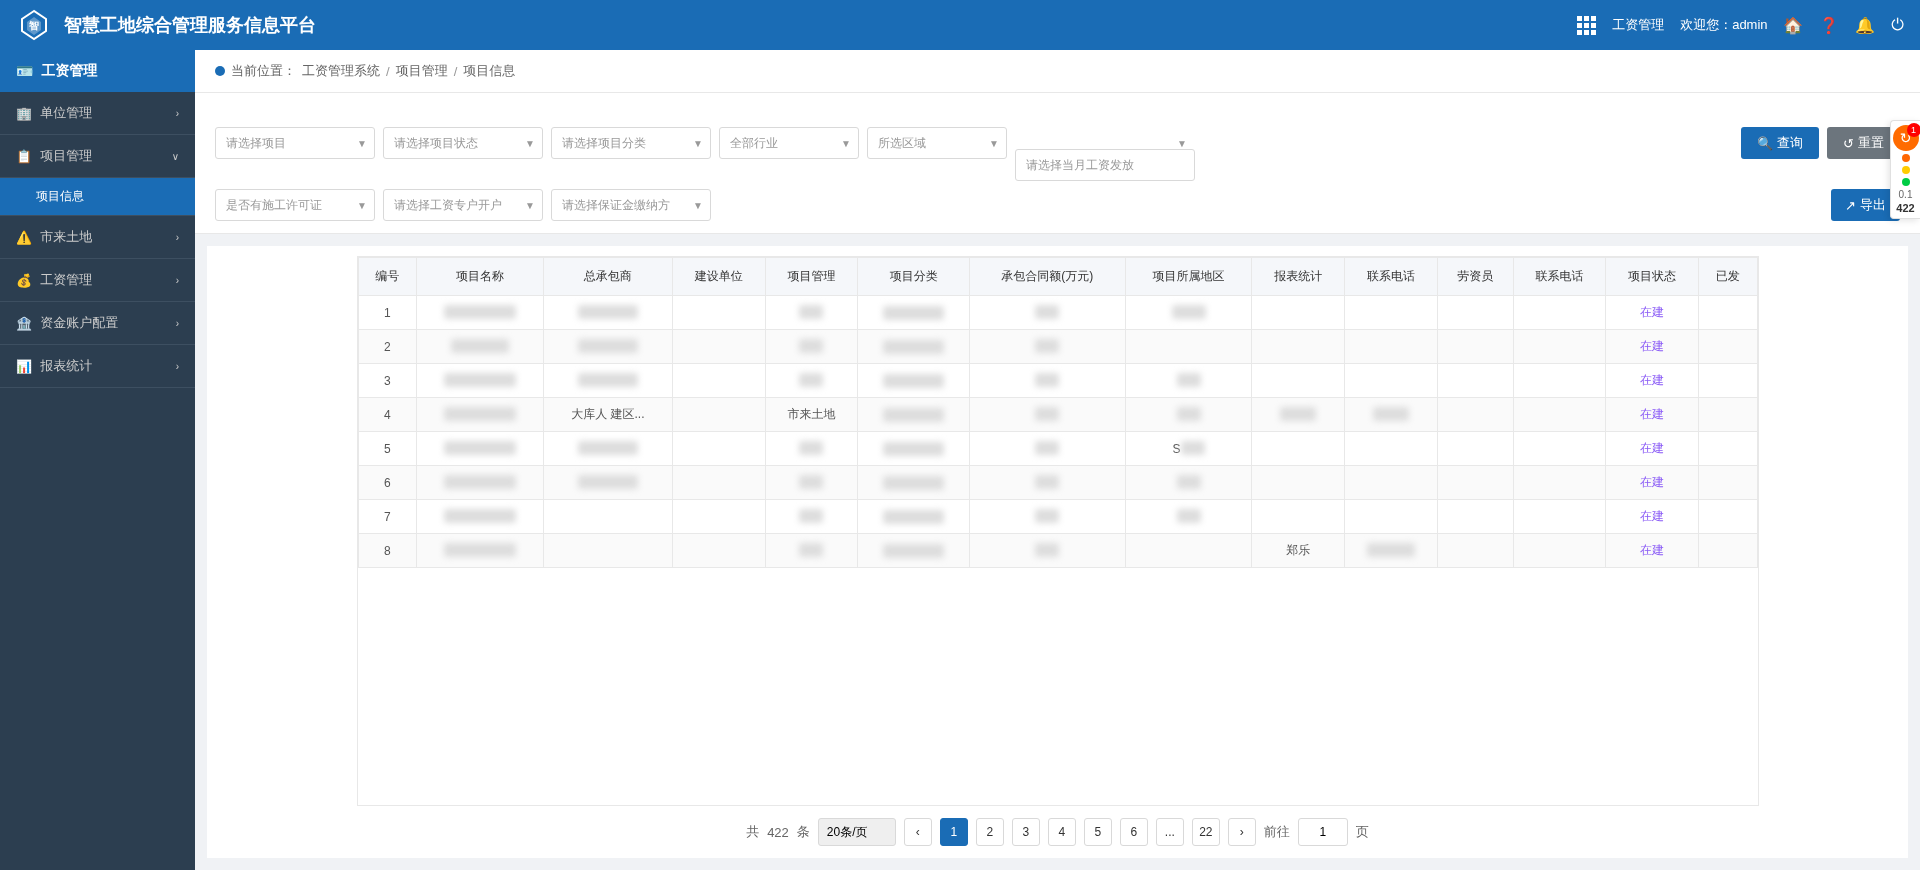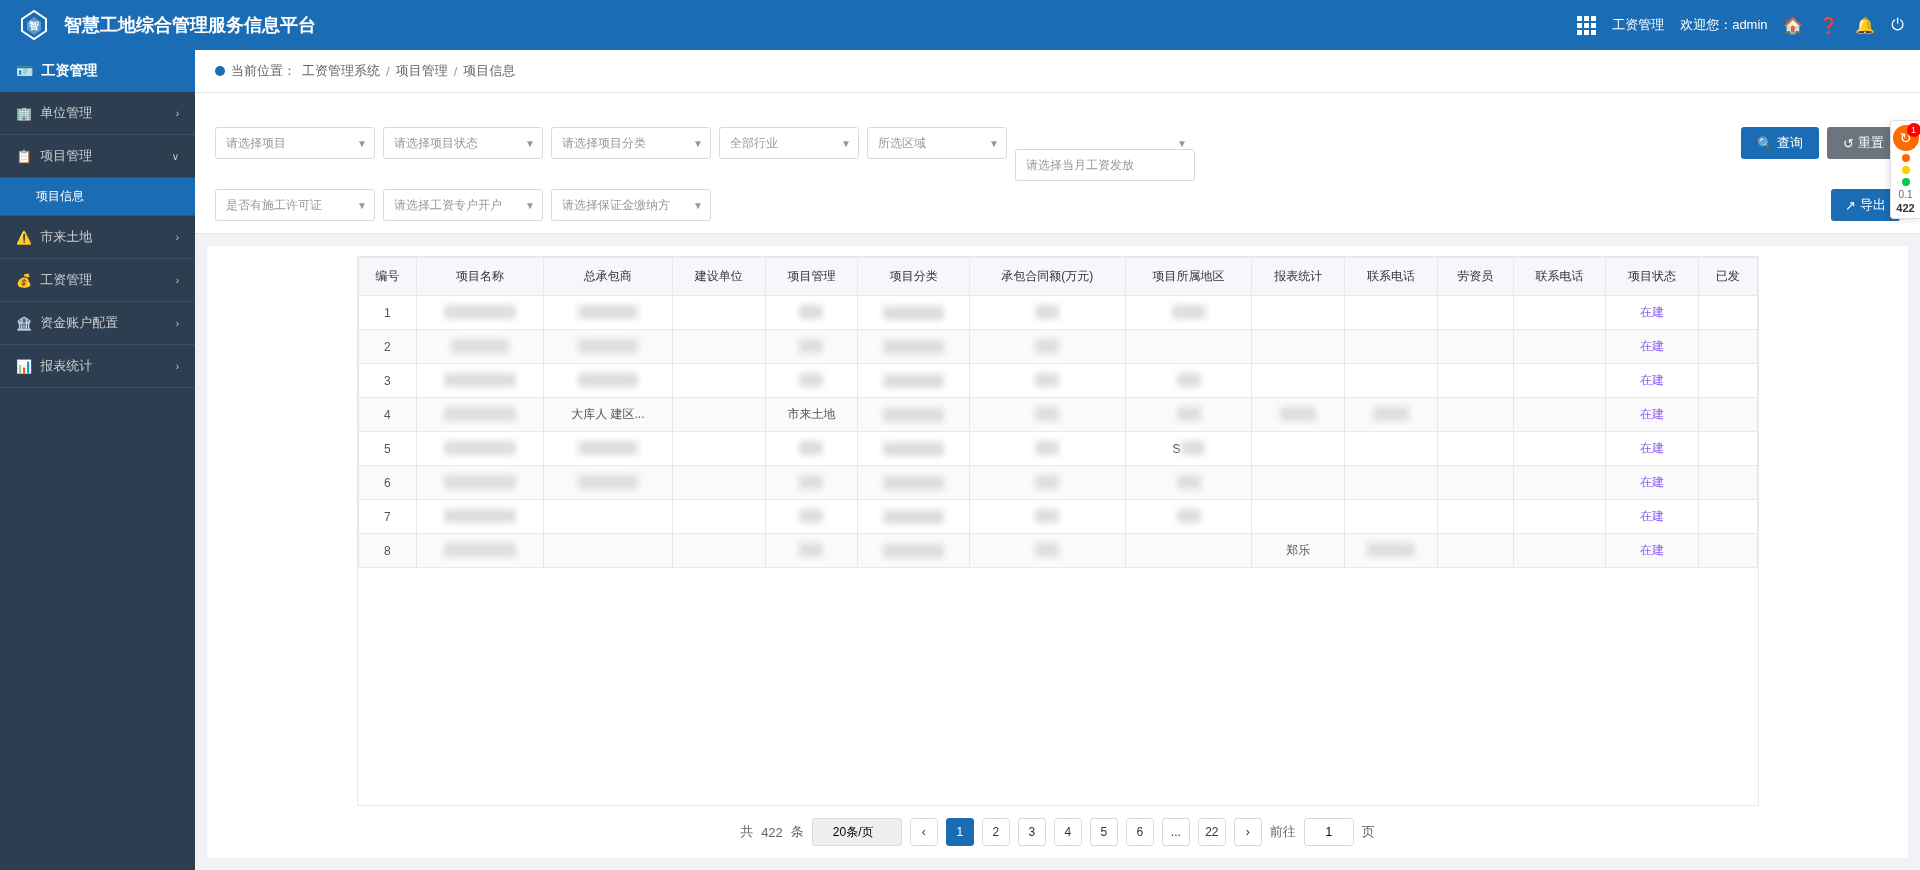--- a/index.html
+++ b/index.html
@@ -239,21 +239,21 @@
       display: flex;
       align-items: center;
       justify-content: center;
       font-size: 12px;
       color: #333;
     }
     .page-btn.active { background: #1a6cb5; color: white; border-color: #1a6cb5; }
     .page-size-select {
       border: 1px solid #d9d9d9;
       border-radius: 3px;
-      padding: 3px 20px 3px 20px;
+      padding: 3px 20px 3px 8px;
       font-size: 12px;
       height: 28px;
       appearance: none;
       cursor: pointer;
     }
     .goto-input {
       width: 50px;
       border: 1px solid #d9d9d9;
       border-radius: 3px;
       padding: 3px 6px;

